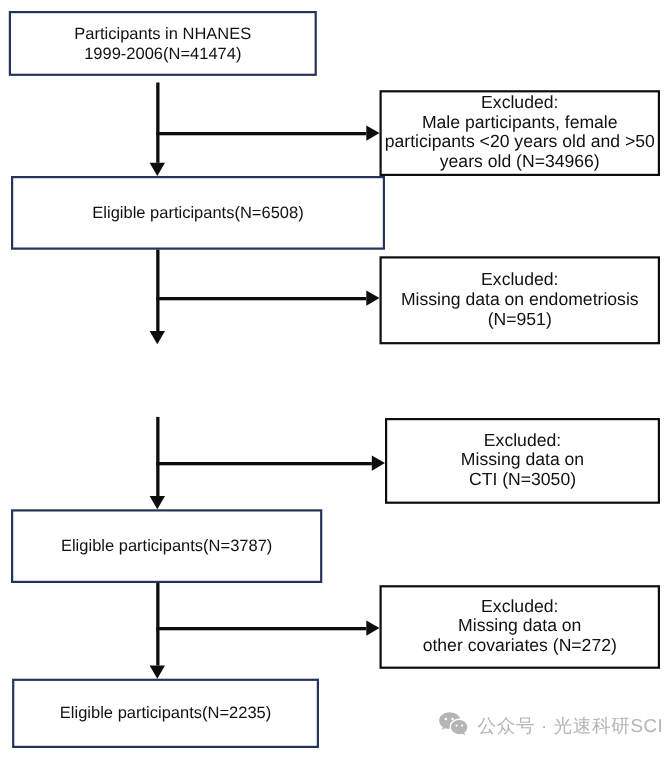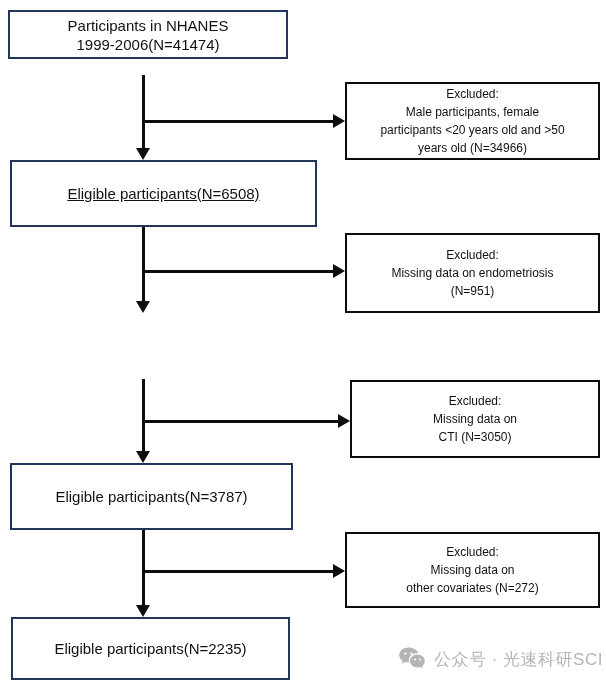--- a/index.html
+++ b/index.html
@@ -26,21 +26,21 @@
     color: #111111;
     white-space: pre-line;
   }
   .main-box {
     border: 2px solid #22345a;
     font-size: 15px;
     line-height: 19px;
   }
   .excluded-box {
     border: 2px solid #0d0d0d;
-    font-size: 12px;
+    font-size: 16px;
     line-height: 18px;
   }
   .vline {
     position: absolute;
     width: 3px;
     background: #0d0d0d;
   }
   .hline {
     position: absolute;
     height: 3px;
@@ -80,26 +80,26 @@
     width: 28px;
     height: 26px;
     display: block;
   }
 </style>
 </head>
 <body>
 
 <div class="canvas">
 
-  <div class="box main-box" style="left:8px; top:10px; width:280px; height:49px;">
+  <div class="box main-box" style="left:8px; top:10px; width:280px; height:59px;">
     <span>Participants in NHANES
 1999-2006(N=41474)</span>
   </div>
 
-  <div class="box main-box" style="left:10px; top:160px; width:307px; height:67px;text-decoration:underline;">
+  <div class="box main-box" style="left:10px; top:160px; width:340px; height:67px;">
     <span>Eligible participants(N=6508)</span>
   </div>
 
 
   <div class="box main-box" style="left:10px; top:463px; width:283px; height:67px;">
     <span>Eligible participants(N=3787)</span>
   </div>
 
   <div class="box main-box" style="left:11px; top:617px; width:279px; height:63px;">
     <span>Eligible participants(N=2235)</span>

